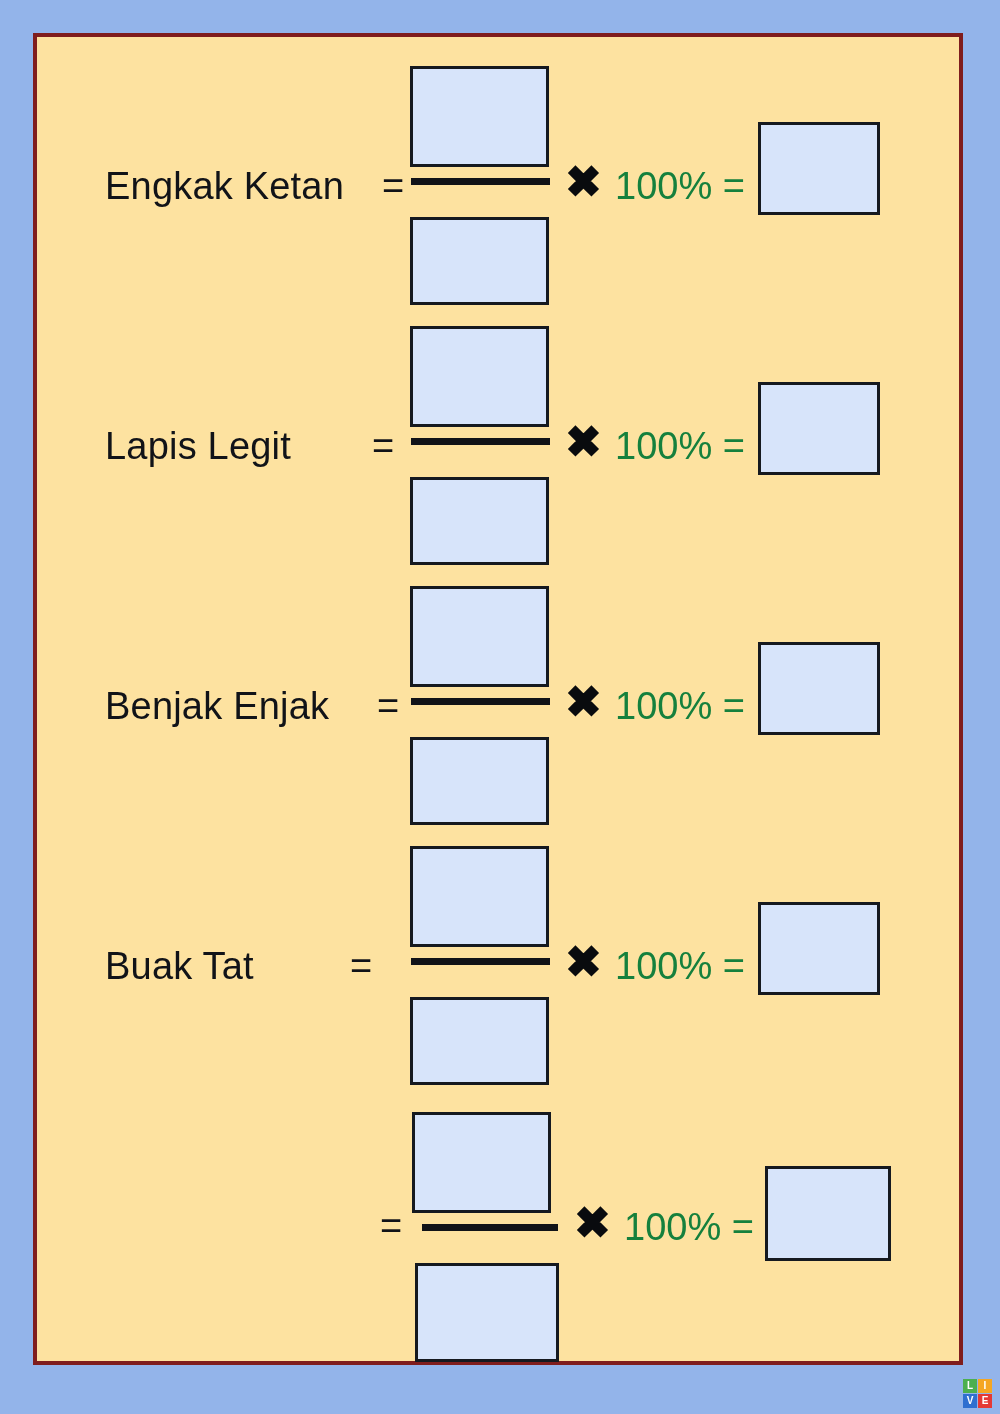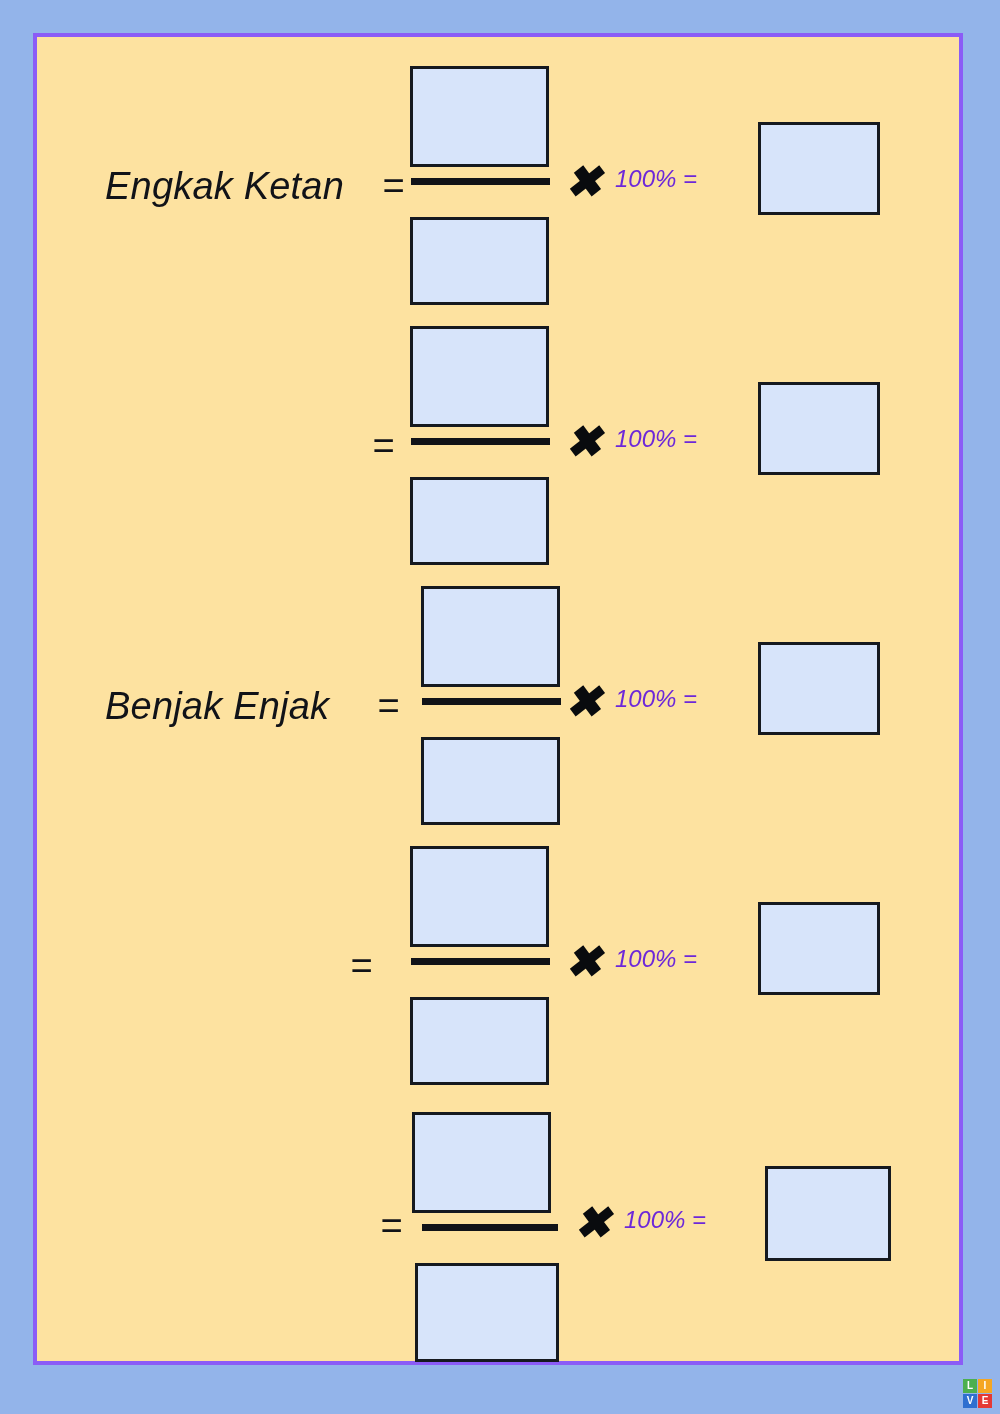--- a/index.html
+++ b/index.html
@@ -9,23 +9,22 @@
     background:#93b4ea;
     font-family:"Liberation Sans", sans-serif;
     overflow:hidden;
     position:relative;
   }
   #sheet{
     position:absolute;
     left:33px;top:33px;
     width:930px;height:1332px;
     background:#fde2a0;
-    border:4px solid #8b5cf6;
+    border:4px solid #7f1d1d;
     box-sizing:border-box;
-    font-style:italic;
   }
   .row{
     position:absolute;
     left:0;
     width:100%;
     height:260px;
   }
   .label{
     position:absolute;
     font-size:38px;
@@ -55,22 +54,22 @@
   }
   .times{
     position:absolute;
     font-size:44px;
     font-weight:bold;
     color:#090b0e;
     line-height:1;
   }
   .pct{
     position:absolute;
-    font-size:24px;
-    color:#6d28d9;
+    font-size:38px;
+    color:#15803d;
     white-space:nowrap;
   }
   .answer{
     position:absolute;
     background:#d7e4fa;
     border:3px solid #15191f;
     box-sizing:border-box;
   }
   #footer{
     position:absolute;
@@ -116,45 +115,47 @@
       <div class="ibox" style="left:373px;top:29px;width:139px;height:101px;" placeholder=""></div>
       <div class="fbar" style="left:374px;top:141px;width:139px;"></div>
       <div class="ibox" style="left:373px;top:180px;width:139px;height:88px;" placeholder=""></div>
     </div>
     <div class="times" style="left:528px;top:123px;">✖</div>
     <div class="pct" style="left:578px;top:128px;">100% =</div>
     <div class="answer" style="left:721px;top:85px;width:122px;height:93px;" placeholder=""></div>
   </div>
 
   <div class="row" style="top:260px;">
+    <div class="label" style="left:68px;top:128px;">Lapis Legit</div>
     <div class="eq-left" style="left:335px;top:128px;">=</div>
     <div class="frac">
       <div class="ibox" style="left:373px;top:29px;width:139px;height:101px;" placeholder=""></div>
       <div class="fbar" style="left:374px;top:141px;width:139px;"></div>
       <div class="ibox" style="left:373px;top:180px;width:139px;height:88px;" placeholder=""></div>
     </div>
     <div class="times" style="left:528px;top:123px;">✖</div>
     <div class="pct" style="left:578px;top:128px;">100% =</div>
     <div class="answer" style="left:721px;top:85px;width:122px;height:93px;" placeholder=""></div>
   </div>
 
-  <div class="row" style="top:520px;padding-left:11px;">
+  <div class="row" style="top:520px;">
     <div class="label" style="left:68px;top:128px;">Benjak Enjak</div>
     <div class="eq-left" style="left:340px;top:128px;">=</div>
     <div class="frac">
       <div class="ibox" style="left:373px;top:29px;width:139px;height:101px;" placeholder=""></div>
       <div class="fbar" style="left:374px;top:141px;width:139px;"></div>
       <div class="ibox" style="left:373px;top:180px;width:139px;height:88px;" placeholder=""></div>
     </div>
     <div class="times" style="left:528px;top:123px;">✖</div>
     <div class="pct" style="left:578px;top:128px;">100% =</div>
     <div class="answer" style="left:721px;top:85px;width:122px;height:93px;" placeholder=""></div>
   </div>
 
   <div class="row" style="top:780px;">
+    <div class="label" style="left:68px;top:128px;">Buak Tat</div>
     <div class="eq-left" style="left:313px;top:128px;">=</div>
     <div class="frac">
       <div class="ibox" style="left:373px;top:29px;width:139px;height:101px;" placeholder=""></div>
       <div class="fbar" style="left:374px;top:141px;width:139px;"></div>
       <div class="ibox" style="left:373px;top:180px;width:139px;height:88px;" placeholder=""></div>
     </div>
     <div class="times" style="left:528px;top:123px;">✖</div>
     <div class="pct" style="left:578px;top:128px;">100% =</div>
     <div class="answer" style="left:721px;top:85px;width:122px;height:93px;" placeholder=""></div>
   </div>

